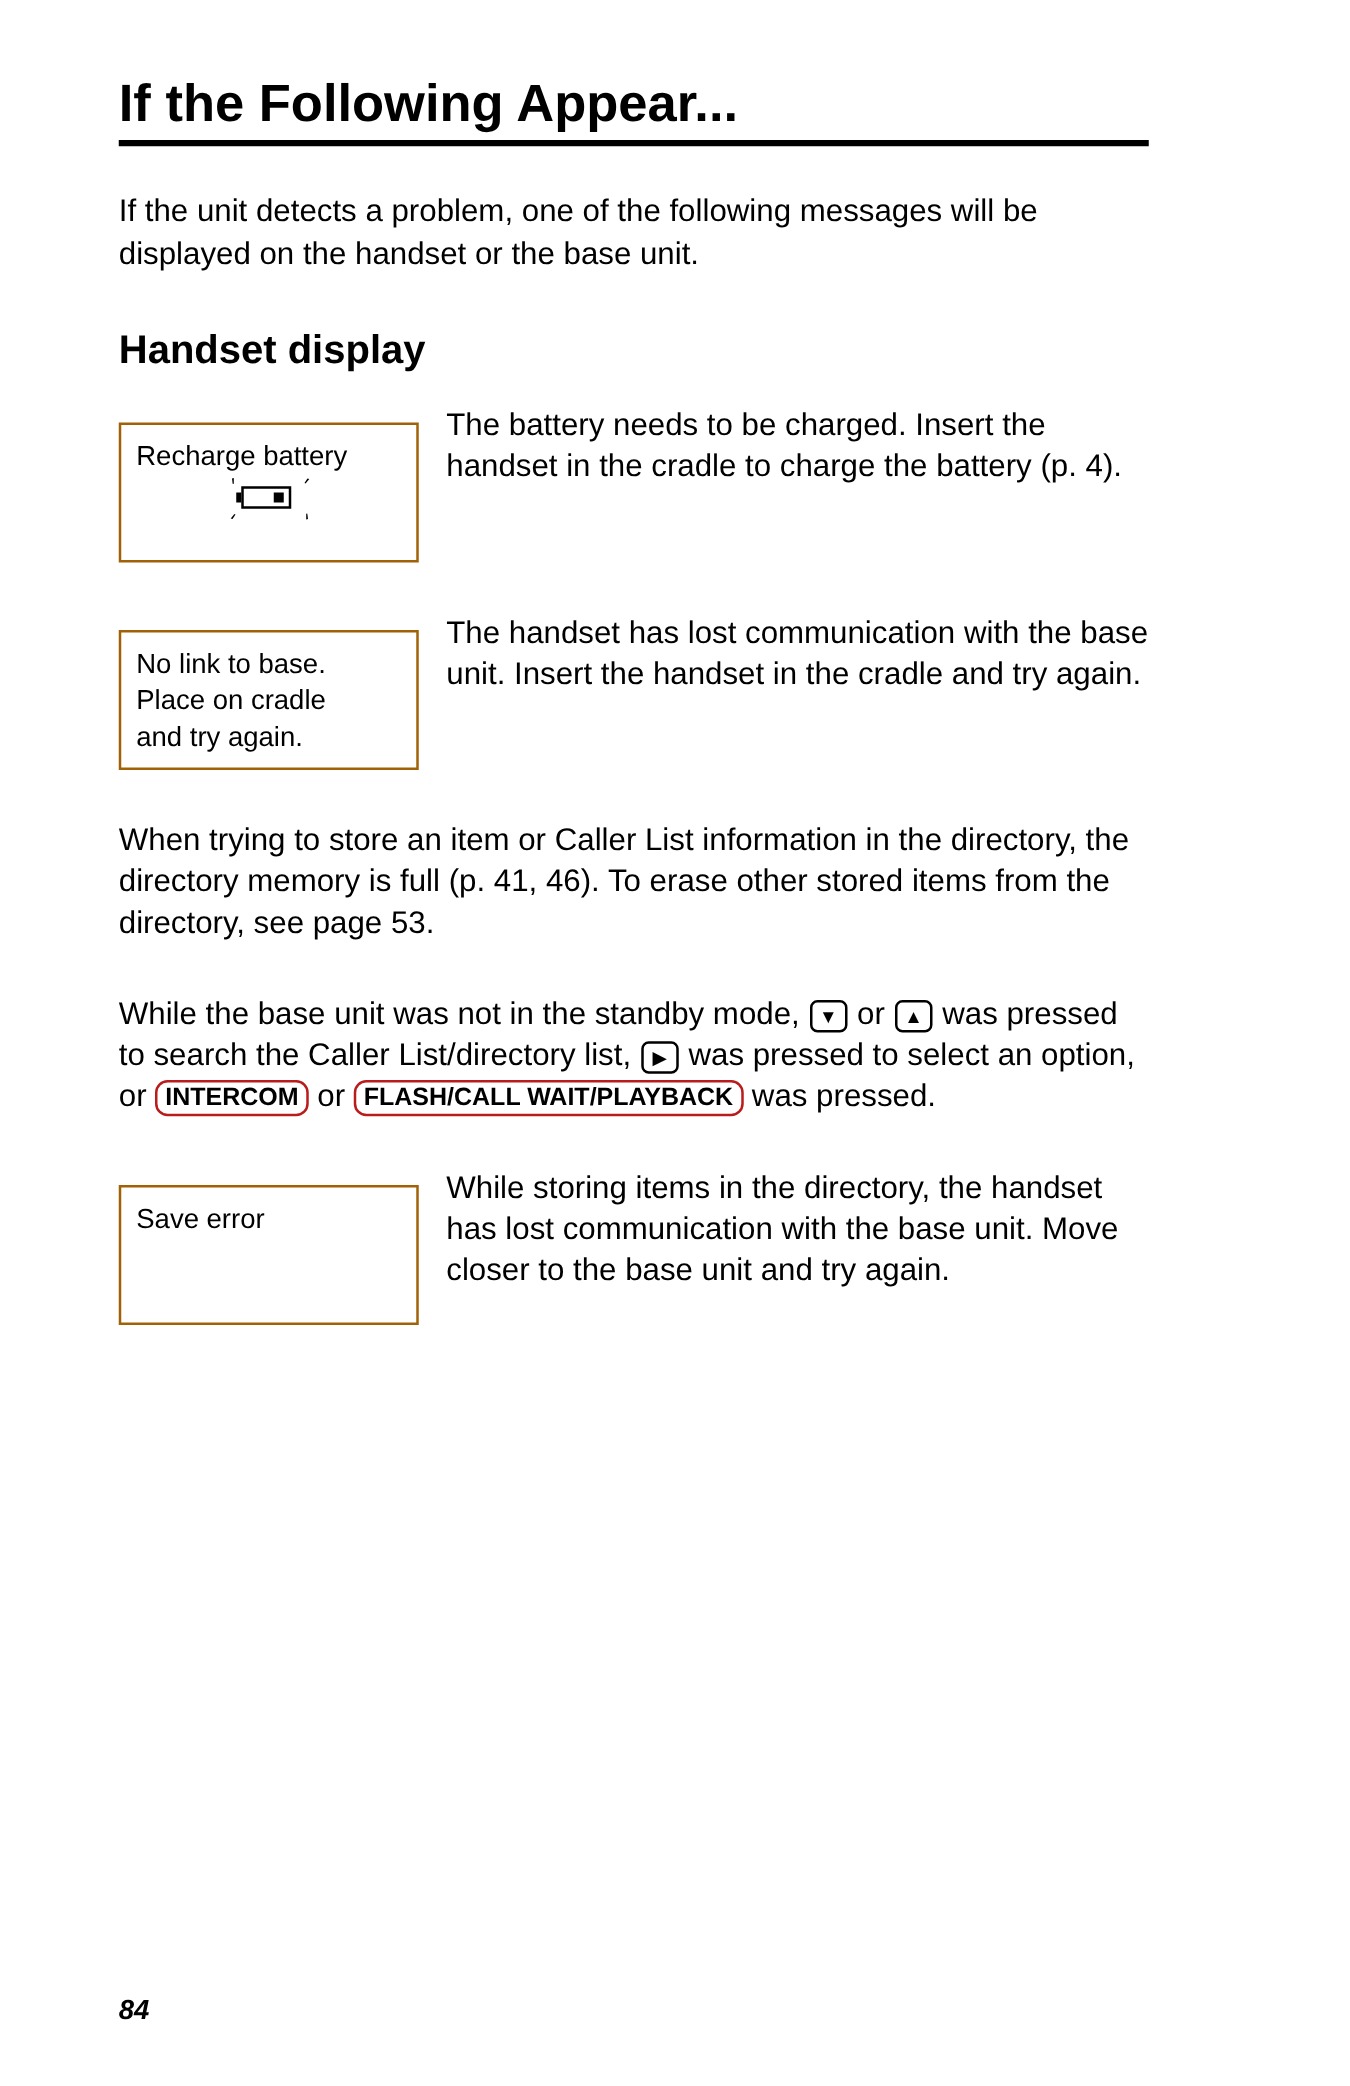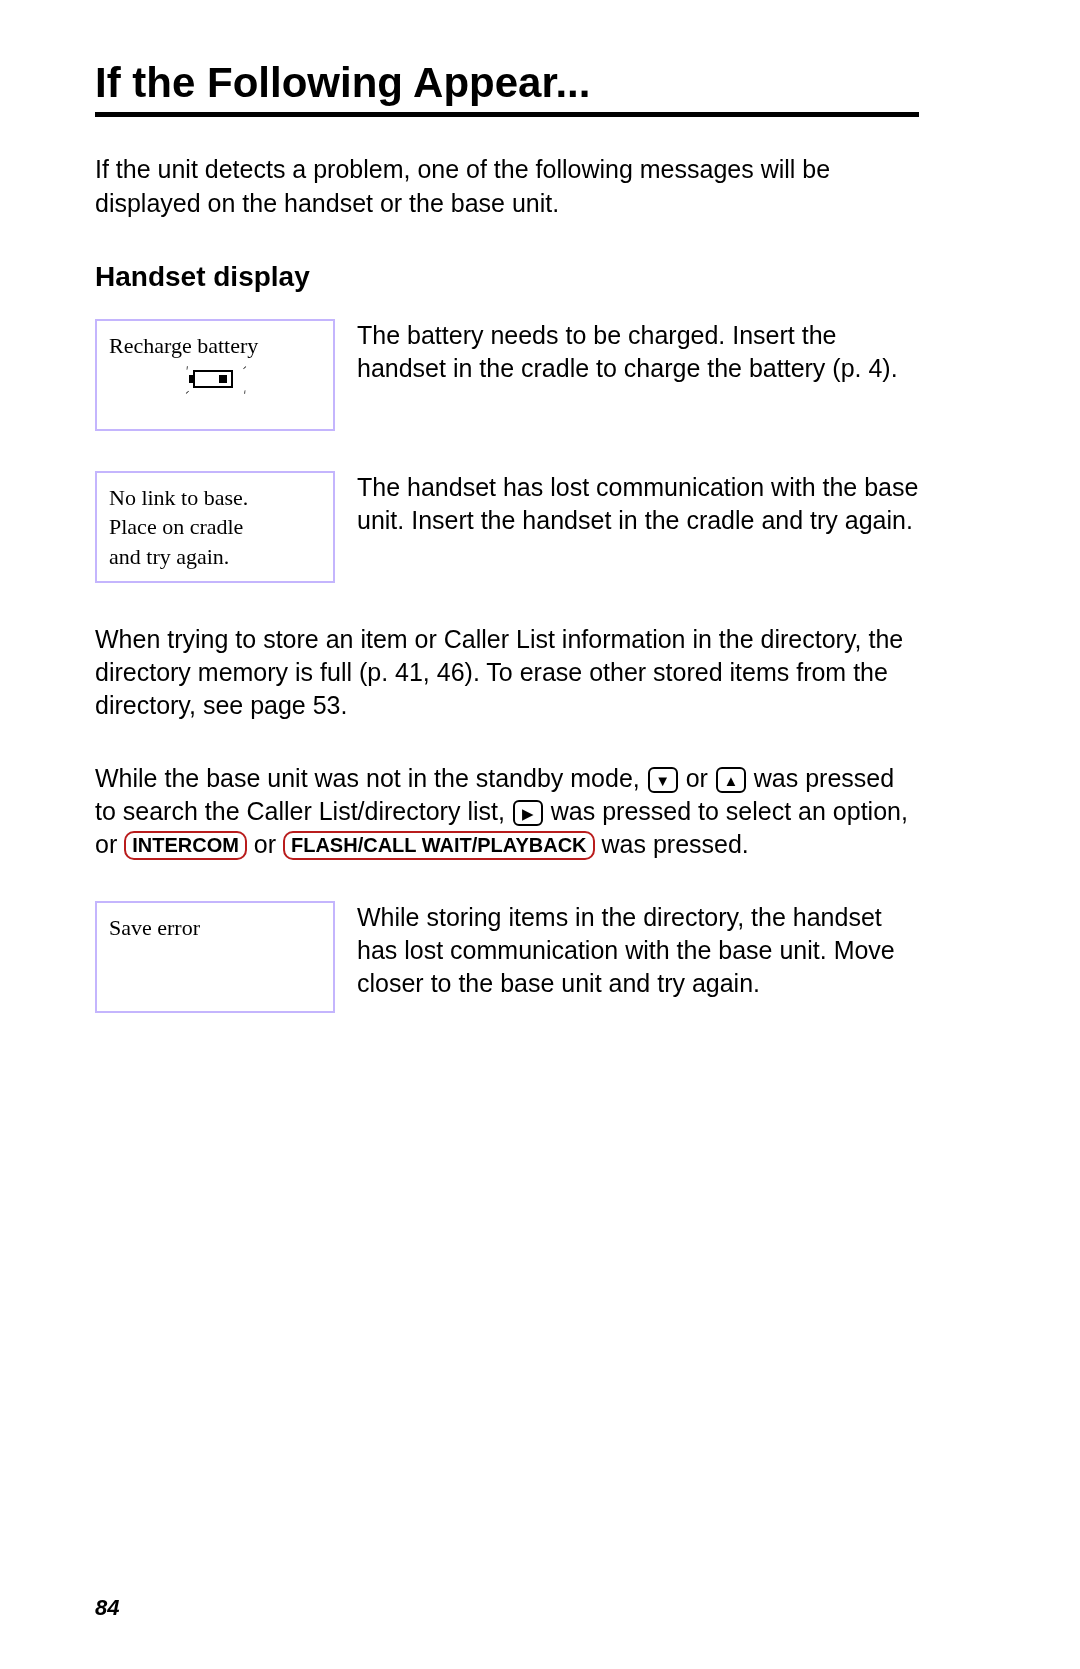--- a/index.html
+++ b/index.html
@@ -27,41 +27,41 @@
     border-top: 5px solid #000;
     margin: 0 0 36px 0;
   }
   .intro {
     font-size: 25px;
     line-height: 1.35;
     margin-bottom: 40px;
     margin-top: 16px;
   }
   .subhead {
-    font-size: 28px;
+    font-size: 32px;
     font-weight: bold;
     margin: 0 0 26px 0;
   }
   .rows { }
   .row {
     display: flex;
     align-items: flex-start;
     margin-bottom: 40px;
   }
   .lcd {
     flex: 0 0 240px;
     box-sizing: border-box;
-    border: 2px solid #c4b5fd;
+    border: 2px solid #a16207;
     padding: 10px 10px 8px 12px;
-    font-family: Liberation Serif, serif;
+    font-family: Liberation Sans, sans-serif;
     font-size: 22px;
     line-height: 1.35;
     min-height: 112px;
     margin-right: 22px;
-    margin-top: 0;
+    margin-top: 14px;
   }
   .lcd .lcd-text { white-space: pre-line; }
   .lcd .lcd-icon-row {
     margin-top: 6px;
     text-align: center;
     line-height: 1;
   }
   .desc {
     flex: 1 1 auto;
     font-size: 25px;

